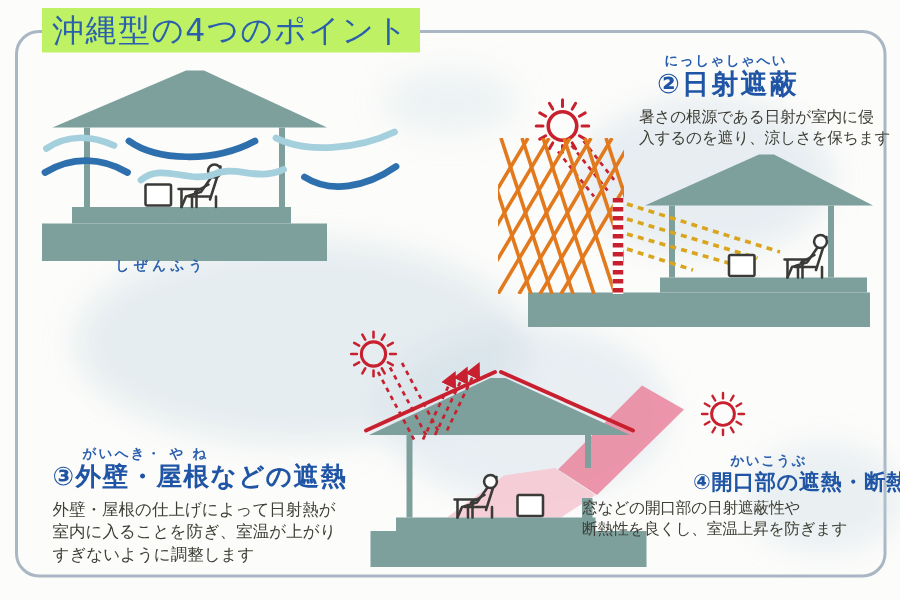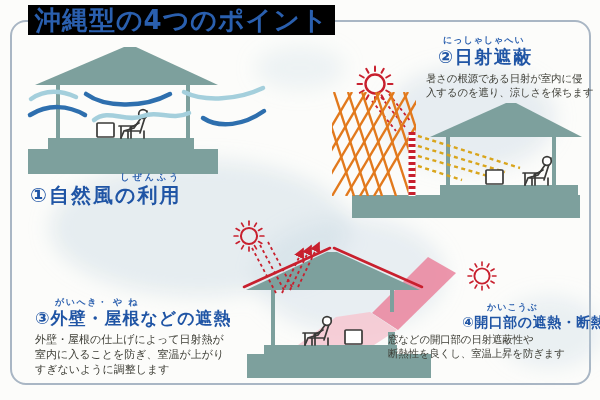--- a/index.html
+++ b/index.html
@@ -9,30 +9,30 @@
     font-family:"DejaVu Sans","Liberation Sans",sans-serif;
   }
   .frame{
     position:absolute;left:10px;top:20px;width:581px;height:365px;
     border:2px solid #a9b6c4;border-radius:16px;box-sizing:border-box;
     z-index:1;
   }
   svg.illus{position:absolute;left:0;top:0;z-index:2;}
   .title{
     position:absolute;left:28px;top:5px;z-index:4;margin:0;
-    font-size:26px;font-weight:bold;color:#2a5fae;letter-spacing:1px;
-    background:#000000;padding:0 7px;line-height:30px;white-space:nowrap;
+    font-size:21px;font-weight:normal;color:#2a5fae;letter-spacing:1px;
+    background:#bef264;padding:0 7px;line-height:30px;white-space:nowrap;
   }
   .sec{position:absolute;z-index:3;}
   .furi{font-size:9px;color:#2a5fae;font-weight:bold;white-space:nowrap;}
   .head{margin:0;color:#2055a5;font-weight:bold;white-space:nowrap;line-height:1.15;}
   .bodytext{margin:3px 0 0 0;color:#3e3e36;white-space:pre-line;}
   
   .sec1{left:30px;top:171px;}
-  .sec1 .furi{margin-left:47px;letter-spacing:3px;text-align:right;}
+  .sec1 .furi{margin-left:47px;letter-spacing:3px;}
   .sec1 .head{font-size:20px;letter-spacing:2px;}
   .sec1 .bodytext{font-size:11px;line-height:1.38;}
   
   .sec2{left:426px;top:34px;}
   .sec2 .furi{margin-left:17px;letter-spacing:1px;}
   .sec2 .head{font-size:18px;letter-spacing:1.5px;margin-left:12px;}
   .sec2 .bodytext{font-size:10.5px;line-height:1.4;letter-spacing:-0.2px;}
   
   .sec3{left:35px;top:296px;}
   .sec3 .furi{margin-left:20px;letter-spacing:1.5px;}
@@ -190,21 +190,20 @@
       <use href="#person" x="310" y="345"></use>
     </g>
 
     <use href="#sun" transform="translate(482,276) scale(0.8)"></use>
   </svg>
 
   <h1 class="title">沖縄型の4つのポイント</h1>
 
   <section class="sec sec1">
     <div class="furi">しぜんふう</div>
-    <h2 class="head">①自然風の利用</h2>
   </section>
 
   <section class="sec sec2">
     <div class="furi">にっしゃしゃへい</div>
     <h2 class="head">②日射遮蔽</h2>
     <p class="bodytext">暑さの根源である日射が室内に侵
 入するのを遮り、涼しさを保ちます</p>
   </section>
 
   <section class="sec sec3">

